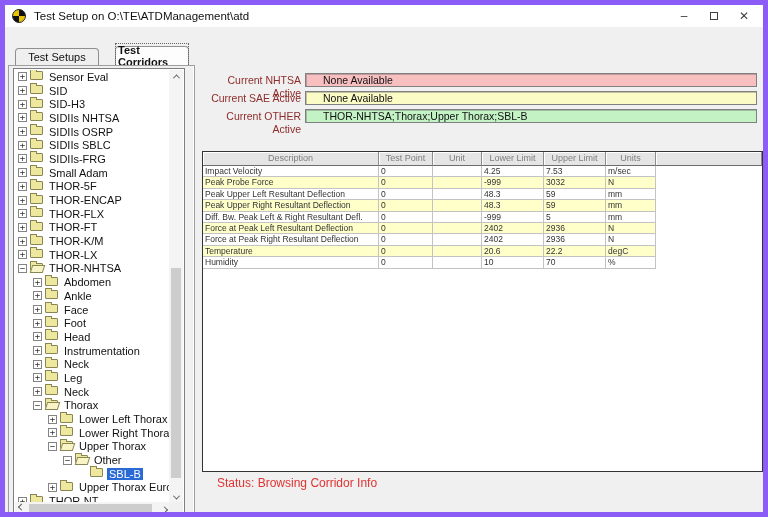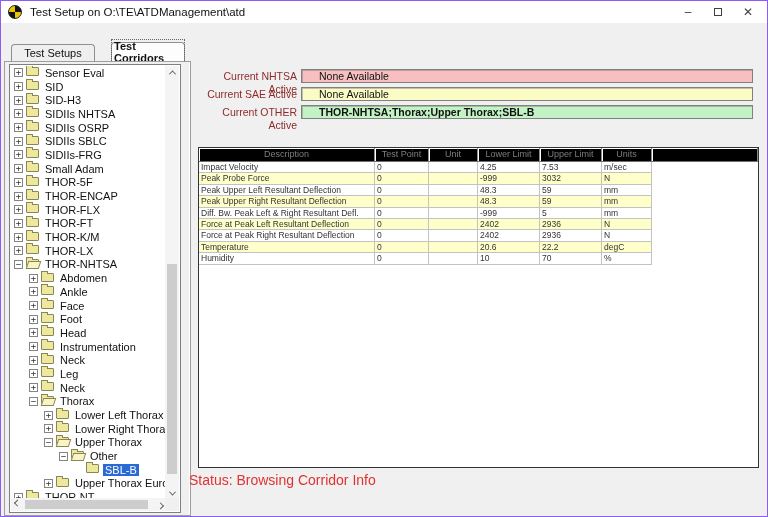--- a/index.html
+++ b/index.html
@@ -1,20 +1,20 @@
 <!DOCTYPE html>
 <html style="--sel: #2a6ad4; --rowalt: #ffffc9; --status: #e03232; --lbl: #8e2b2b;"><head>
 <meta charset="utf-8">
 <style>
   * { margin:0; padding:0; box-sizing:border-box; }
   html,body { width:768px; height:517px; }
   body { font-family:"Liberation Sans","DejaVu Sans",sans-serif; background:#d8d8d8; }
   #win {
     position:relative; width:768px; height:517px; background:#f0f0f0;
-    border:1px solid #8b5cf6; overflow:hidden;
+    border:5px solid #8b5cf6; overflow:hidden;
   }
   
   .titlebar { position:absolute; left:0; top:0; width:100%; height:22px; background:#ffffff; display:flex; align-items:center; }
   .app-icon { width:14px; height:14px; border-radius:50%; margin:0 8px 0 7px; border:1px solid #222;
     background:conic-gradient(#111 0 90deg, #e9c400 90deg 180deg, #111 180deg 270deg, #e9c400 270deg 360deg); }
   .title-text { font-size:11.5px; color:#111; }
   .win-controls { position:absolute; right:4px; top:0; height:22px; display:flex; }
   .win-btn { width:30px; height:22px; display:flex; align-items:center; justify-content:center; color:#404040; font-size:12px; }
   .btn-max i { display:block; width:8px; height:8px; border:1px solid #404040; }
   
@@ -54,28 +54,28 @@
   .chev.down { transform:rotate(225deg) translate(1px,1px); }
   .chev.left { transform:rotate(-45deg) translate(1px,-1px); }
   .chev.right { transform:rotate(135deg) translate(1px,-1px); }
   .sb-corner { position:absolute; right:1px; bottom:1px; width:14px; height:13px; background:#f0f0f0; }
   
   .field-label { position:absolute; left:195px; width:101px; text-align:right; font-size:10.5px; color:var(--lbl,#8e2b2b); line-height:13px; }
   .field-box { position:absolute; left:300px; width:452px; height:14px; border:1px solid #808080;
     box-shadow:inset 1px 1px 0 rgba(90,90,90,.35); font-size:10.5px; color:#111; line-height:12px; padding:0 17px; white-space:nowrap; overflow:hidden; }
   
   .grid { position:absolute; left:197px; top:146px; width:561px; height:321px; background:#ffffff; border:1px solid #333; display:grid; align-content:start; }
-  .gh { background:#000000; border-right:1px solid #8c8c8c; border-bottom:1px solid #6d6d6d;
+  .gh { background:#e5e5e5; border-right:1px solid #8c8c8c; border-bottom:1px solid #6d6d6d;
     box-shadow:inset 1px 1px 0 #ffffff; font-size:9px; color:#7e7e7e; text-align:center; line-height:13px; height:14px; overflow:hidden; white-space:nowrap; }
   .gc { font-size:8.5px; color:#333; line-height:10.5px; height:11.4px; padding:0 2px; white-space:nowrap; overflow:hidden;
     border-right:1px solid #c3c3c3; border-bottom:1px solid #c3c3c3; }
   .gc.blank { border:none; background:#fff !important; }
   .row-alt { background:var(--rowalt,#ffffc9); }
   
-  .status-text { position:absolute; left:188px; top:471px; font-size:14px; color:var(--status,#e03232); }
+  .status-text { position:absolute; left:212px; top:471px; font-size:12px; color:var(--status,#e03232); }
 </style>
 </head>
 <body>
 
 <div id="win">
 
   <div class="titlebar">
     <span class="app-icon"></span>
     <span class="title-text">Test Setup on O:\TE\ATDManagement\atd</span>
   </div>
@@ -280,21 +280,21 @@
       <div class="sb-corner"></div>
     </div>
   </div>
 
   <div id="fields-area">
       <div class="field-label" style="top: 69px;">Current NHTSA Active</div>
       <div class="field-box" style="top: 68px; background: rgb(248, 191, 193);">None Available</div>
       <div class="field-label" style="top: 87px;">Current SAE Active</div>
       <div class="field-box" style="top: 86px; background: rgb(251, 251, 198);">None Available</div>
       <div class="field-label" style="top: 105px;">Current OTHER Active</div>
-      <div class="field-box" style="top: 104px; background: rgb(195, 243, 197); font-weight: bold;">THOR-NHTSA;Thorax;Upper Thorax;SBL-B</div>
+      <div class="field-box" style="top: 104px; background: rgb(195, 243, 197);">THOR-NHTSA;Thorax;Upper Thorax;SBL-B</div>
     </div>
 
   <div class="grid" style="grid-template-columns: 176px 54px 49px 62px 62px 50px 1fr;">
       <div class="gh">Description</div>
       <div class="gh">Test Point</div>
       <div class="gh">Unit</div>
       <div class="gh">Lower Limit</div>
       <div class="gh">Upper Limit</div>
       <div class="gh">Units</div>
       <div class="gh"></div>

